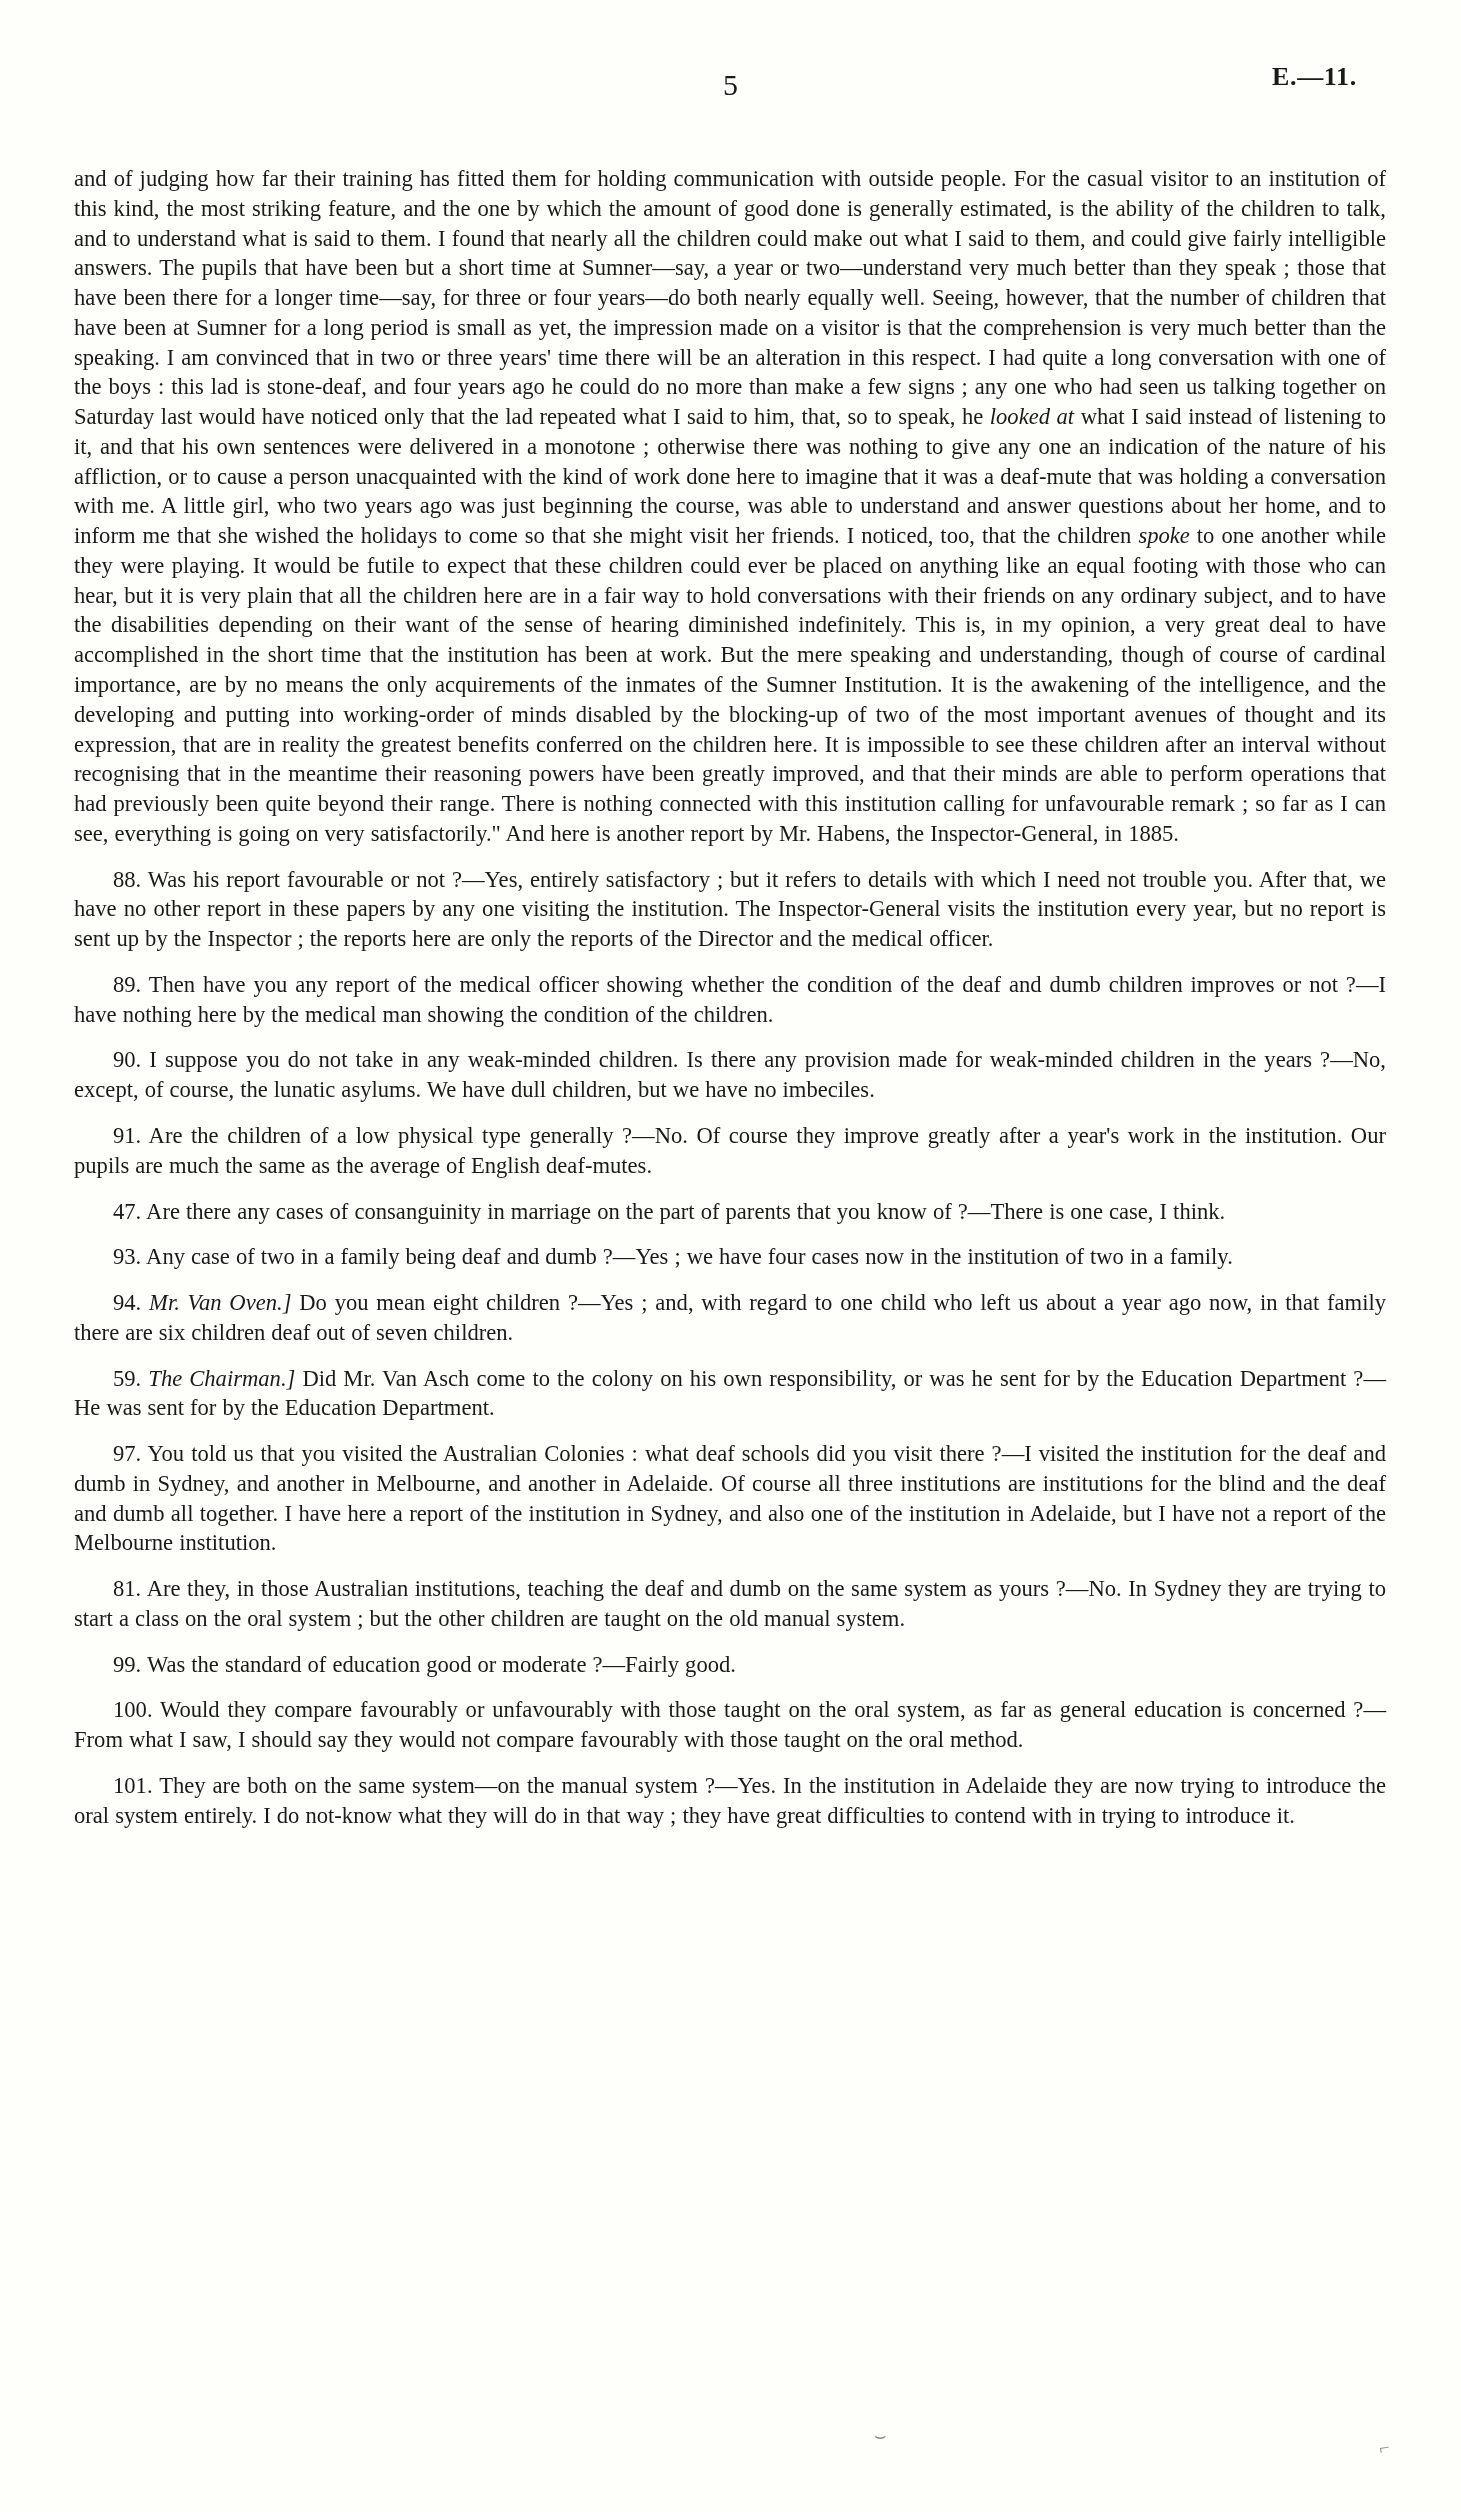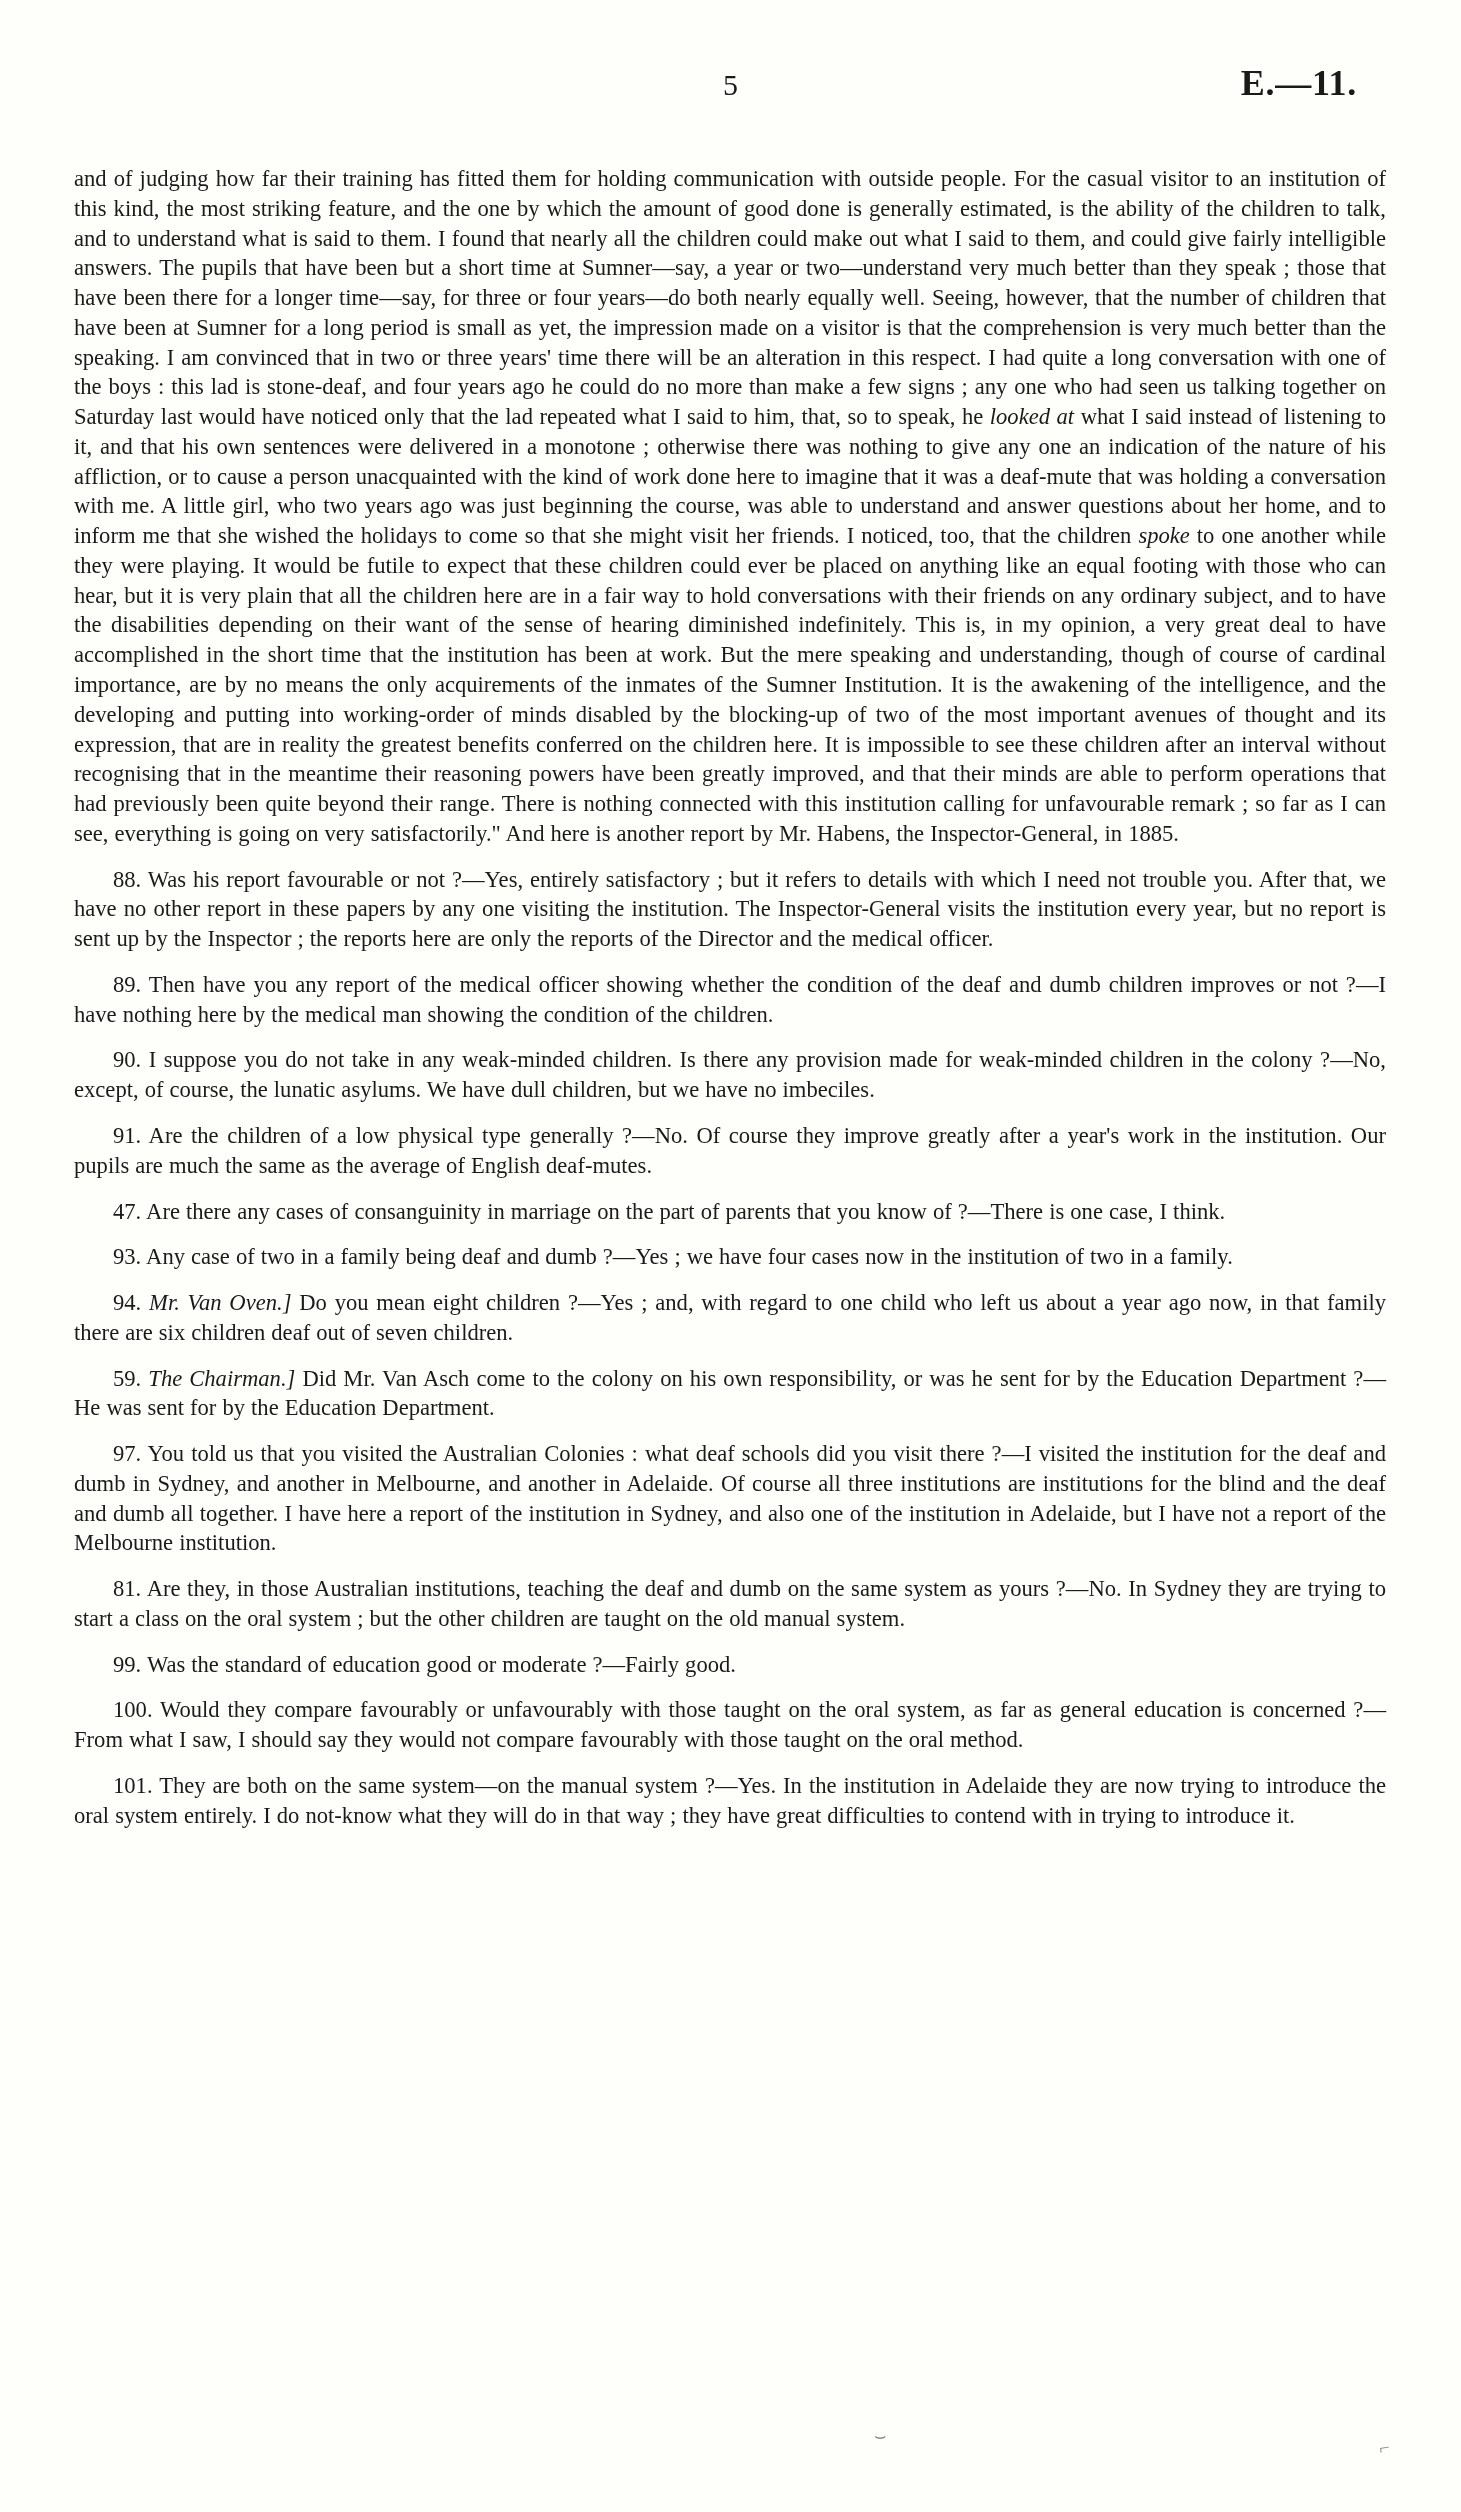--- a/index.html
+++ b/index.html
@@ -30,21 +30,21 @@
     left: 0;
     width: 1461px;
     text-align: center;
     font-size: 30px;
     font-family: "Liberation Serif", serif;
   }
   .doc-number {
     position: absolute;
     top: 62px;
     right: 104px;
-    font-size: 36px;
+    font-size: 26px;
     font-weight: bold;
     letter-spacing: 0.7px;
   }
   .body-col {
     position: absolute;
     top: 148px;
     left: 58px;
     width: 1344px;
   }
   p {
@@ -86,21 +86,21 @@
   </div>
 
   <div class="body-col">
 
     <p class="cont"><span>and of judging how far their training has fitted them for holding communication with outside people. For the casual visitor to an institution of this kind, the most striking feature, and the one by which the amount of good done is generally estimated, is the ability of the children to talk, and to understand what is said to them. I found that nearly all the children could make out what I said to them, and could give fairly intelligible answers. The pupils that have been but a short time at Sumner—say, a year or two—understand very much better than they speak ; those that have been there for a longer time—say, for three or four years—do both nearly equally well. Seeing, however, that the number of children that have been at Sumner for a long period is small as yet, the impression made on a visitor is that the comprehension is very much better than the speaking. I am convinced that in two or three years' time there will be an alteration in this respect. I had quite a long conversation with one of the boys : this lad is stone-deaf, and four years ago he could do no more than make a few signs ; any one who had seen us talking together on Saturday last would have noticed only that the lad repeated what I said to him, that, so to speak, he </span><span class="italic">looked at</span><span> what I said instead of listening to it, and that his own sentences were delivered in a monotone ; otherwise there was nothing to give any one an indication of the nature of his affliction, or to cause a person unacquainted with the kind of work done here to imagine that it was a deaf-mute that was holding a conversation with me. A little girl, who two years ago was just beginning the course, was able to understand and answer questions about her home, and to inform me that she wished the holidays to come so that she might visit her friends. I noticed, too, that the children </span><span class="italic">spoke</span><span> to one another while they were playing. It would be futile to expect that these children could ever be placed on anything like an equal footing with those who can hear, but it is very plain that all the children here are in a fair way to hold conversations with their friends on any ordinary subject, and to have the disabilities depending on their want of the sense of hearing diminished indefinitely. This is, in my opinion, a very great deal to have accomplished in the short time that the institution has been at work. But the mere speaking and understanding, though of course of cardinal importance, are by no means the only acquirements of the inmates of the Sumner Institution. It is the awakening of the intelligence, and the developing and putting into working-order of minds disabled by the blocking-up of two of the most important avenues of thought and its expression, that are in reality the greatest benefits conferred on the children here. It is impossible to see these children after an interval without recognising that in the meantime their reasoning powers have been greatly improved, and that their minds are able to perform operations that had previously been quite beyond their range. There is nothing connected with this institution calling for unfavourable remark ; so far as I can see, everything is going on very satisfactorily." And here is another report by Mr. Habens, the Inspector-General, in 1885.</span></p>
 
     <p class="qa"><span>88.</span> <span>Was his report favourable or not ?—Yes, entirely satisfactory ; but it refers to details with which I need not trouble you. After that, we have no other report in these papers by any one visiting the institution. The Inspector-General visits the institution every year, but no report is sent up by the Inspector ; the reports here are only the reports of the Director and the medical officer.</span></p>
 
     <p class="qa"><span>89.</span> <span>Then have you any report of the medical officer showing whether the condition of the deaf and dumb children improves or not ?—I have nothing here by the medical man showing the condition of the children.</span></p>
 
-    <p class="qa"><span>90.</span> <span>I suppose you do not take in any weak-minded children. Is there any provision made for weak-minded children in the colony ?—No, except, of course, the lunatic asylums. We have dull children, but we have no imbeciles.</span></p>
+    <p class="qa"><span>90.</span> <span>I suppose you do not take in any weak-minded children. Is there any provision made for weak-minded children in the years ?—No, except, of course, the lunatic asylums. We have dull children, but we have no imbeciles.</span></p>
 
     <p class="qa"><span>91.</span> <span>Are the children of a low physical type generally ?—No. Of course they improve greatly after a year's work in the institution. Our pupils are much the same as the average of English deaf-mutes.</span></p>
 
     <p class="qa"><span>47.</span> <span>Are there any cases of consanguinity in marriage on the part of parents that you know of ?—There is one case, I think.</span></p>
 
     <p class="qa"><span>93.</span> <span>Any case of two in a family being deaf and dumb ?—Yes ; we have four cases now in the institution of two in a family.</span></p>
 
     <p class="qa"><span>94.</span> <span class="speaker">Mr. Van Oven.]</span> <span>Do you mean eight children ?—Yes ; and, with regard to one child who left us about a year ago now, in that family there are six children deaf out of seven children.</span></p>
 
 

